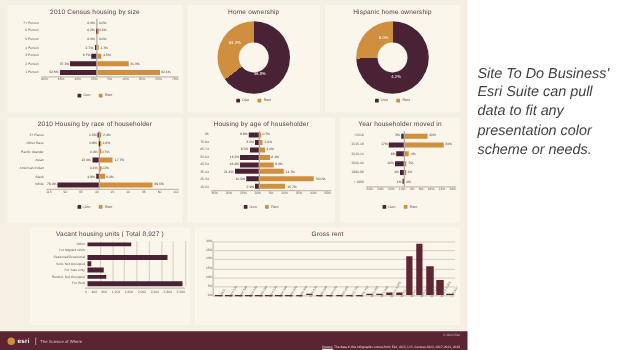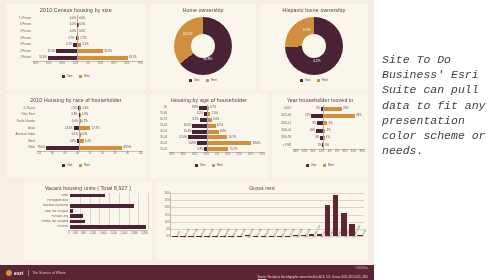--- a/index.html
+++ b/index.html
@@ -88,21 +88,21 @@
     position:absolute;right:6px;bottom:1.5px;font-size:2.6px;color:#e6dade;white-space:nowrap;
   }
   .src u{color:#f0e5e8;}
   .copy{
     position:absolute;right:6px;top:1.5px;font-size:2.6px;color:#d8c6cb;white-space:nowrap;
   }
 
   
   .caption{
     position:absolute;left:382px;top:52px;width:112px;
-    font-family:Liberation Mono, monospace;font-style:italic;
+    font-family:Liberation Sans, sans-serif;font-style:italic;
     font-size:11.5px;line-height:1.32;color:#3f3f3f;
   }
 </style>
 </head>
 <body>
 
 <div class="slide">
 
   <div class="info">
 

